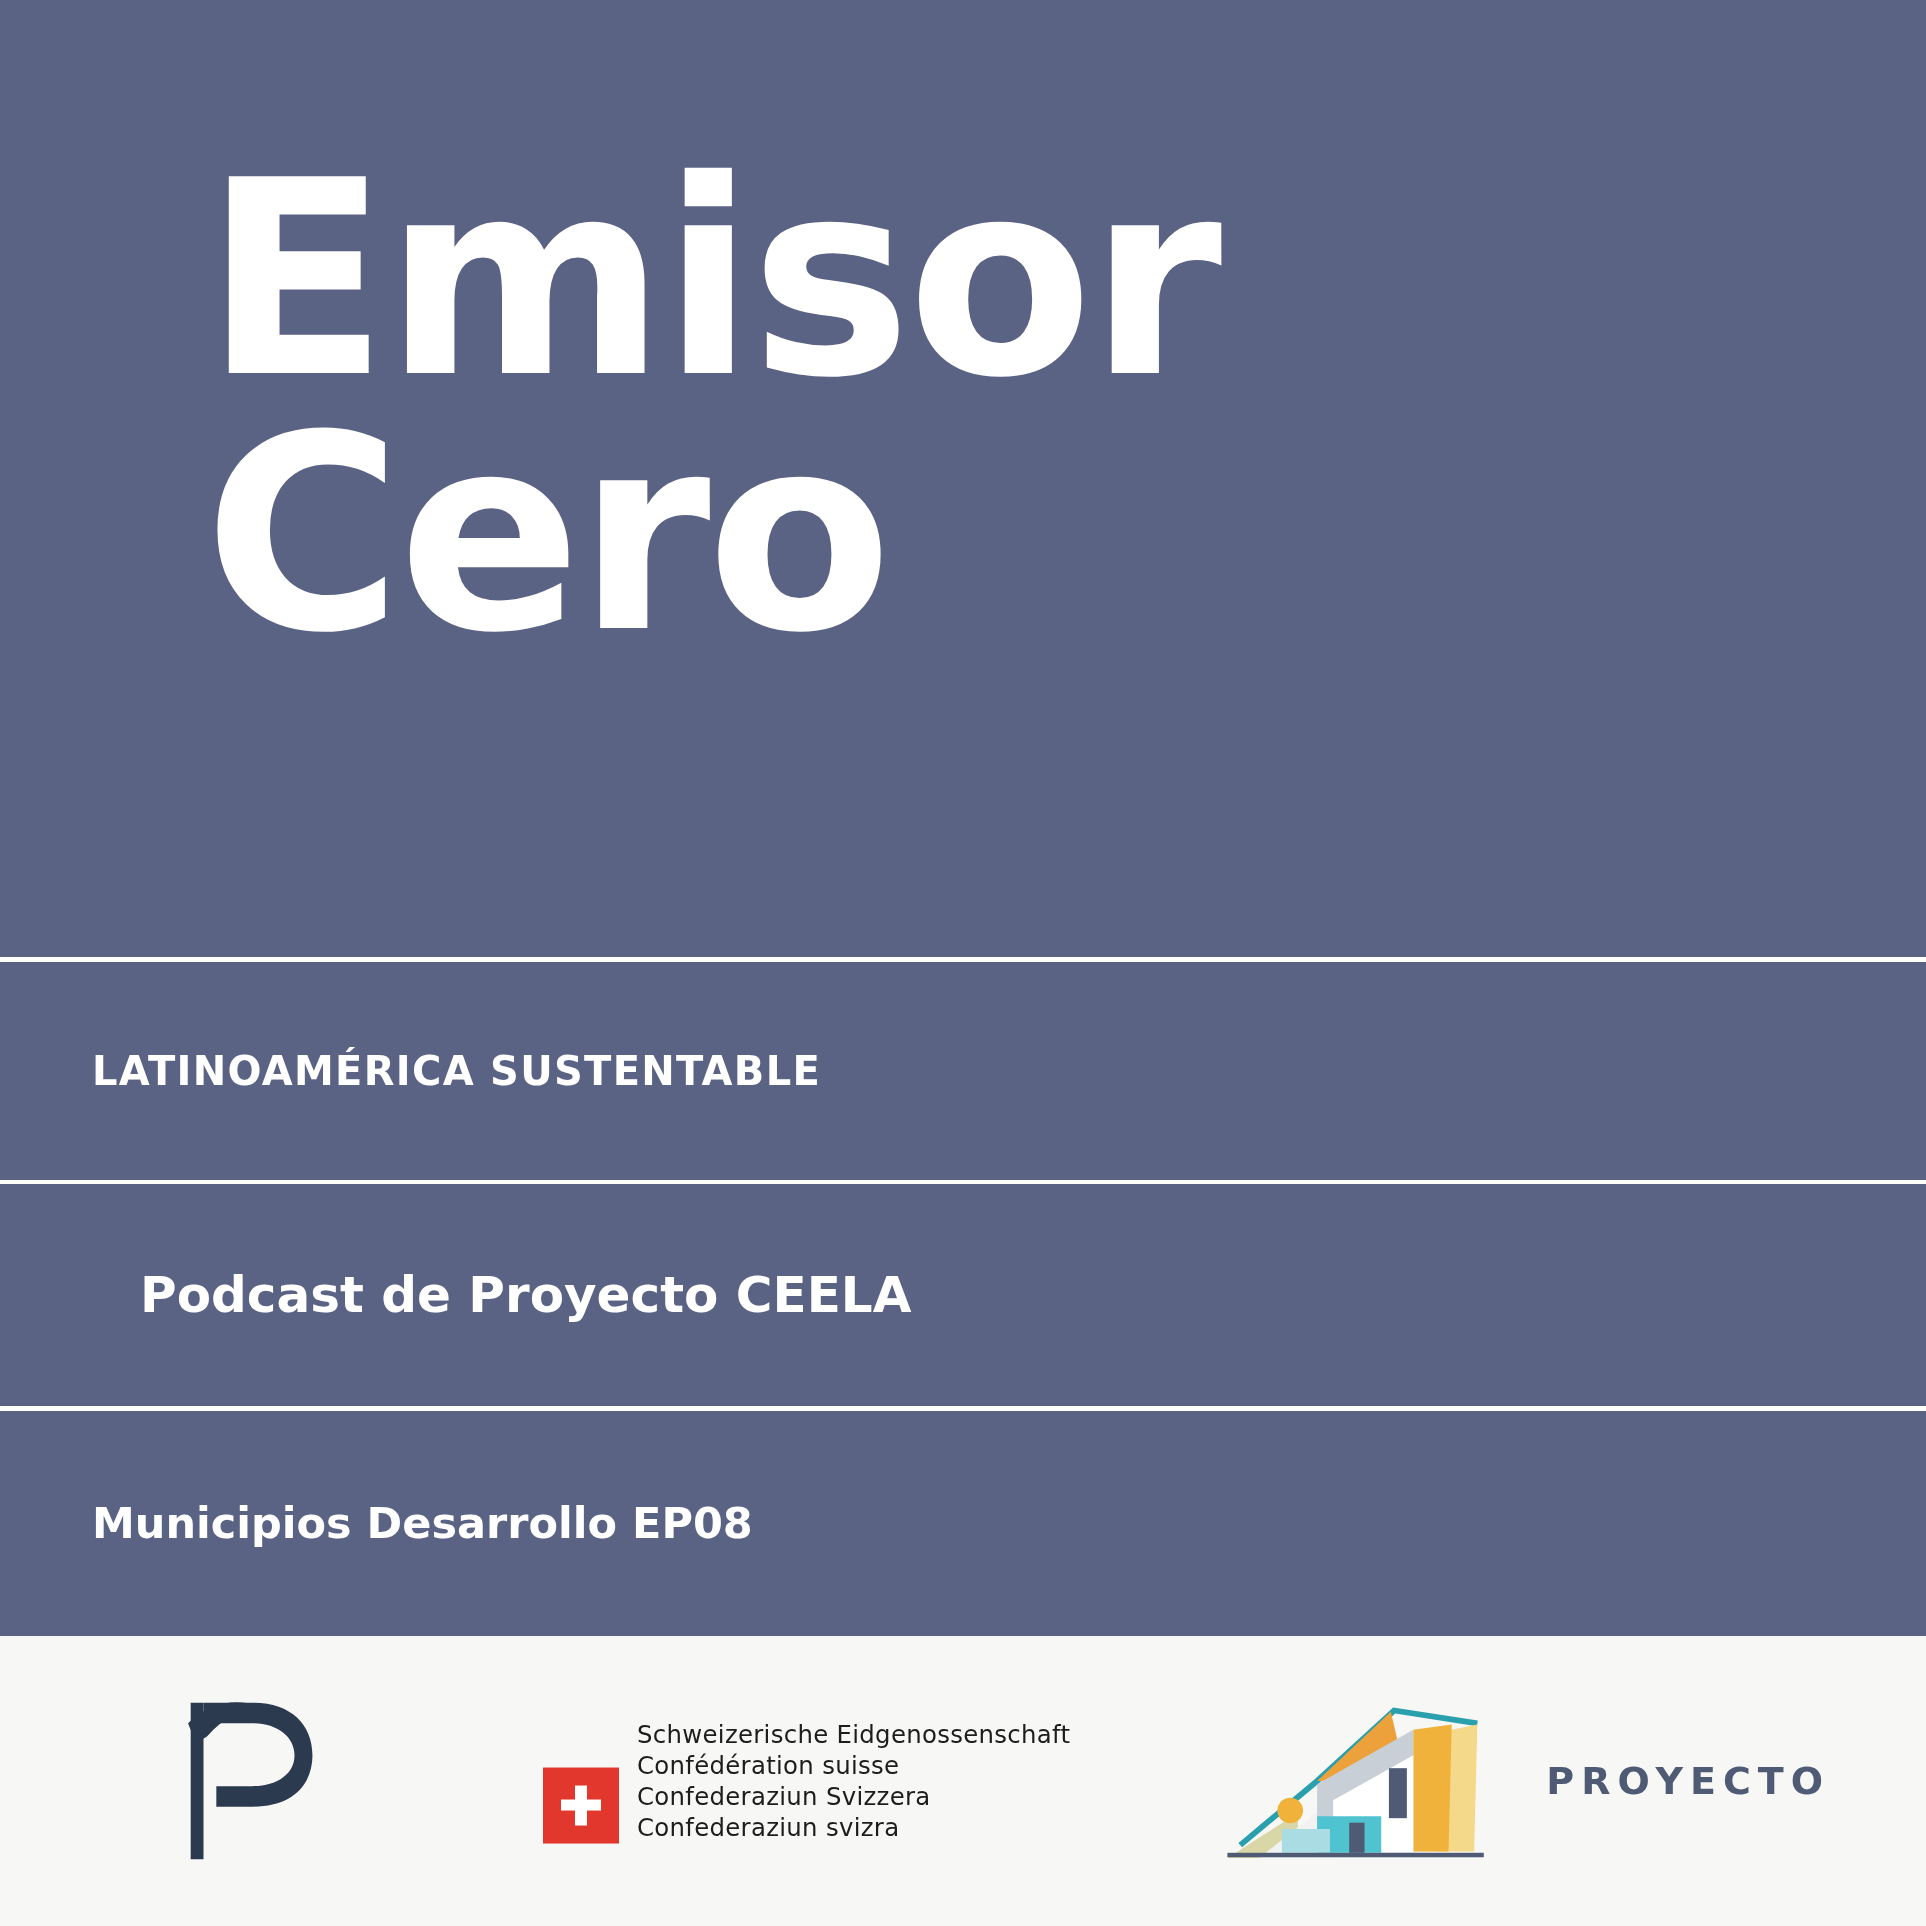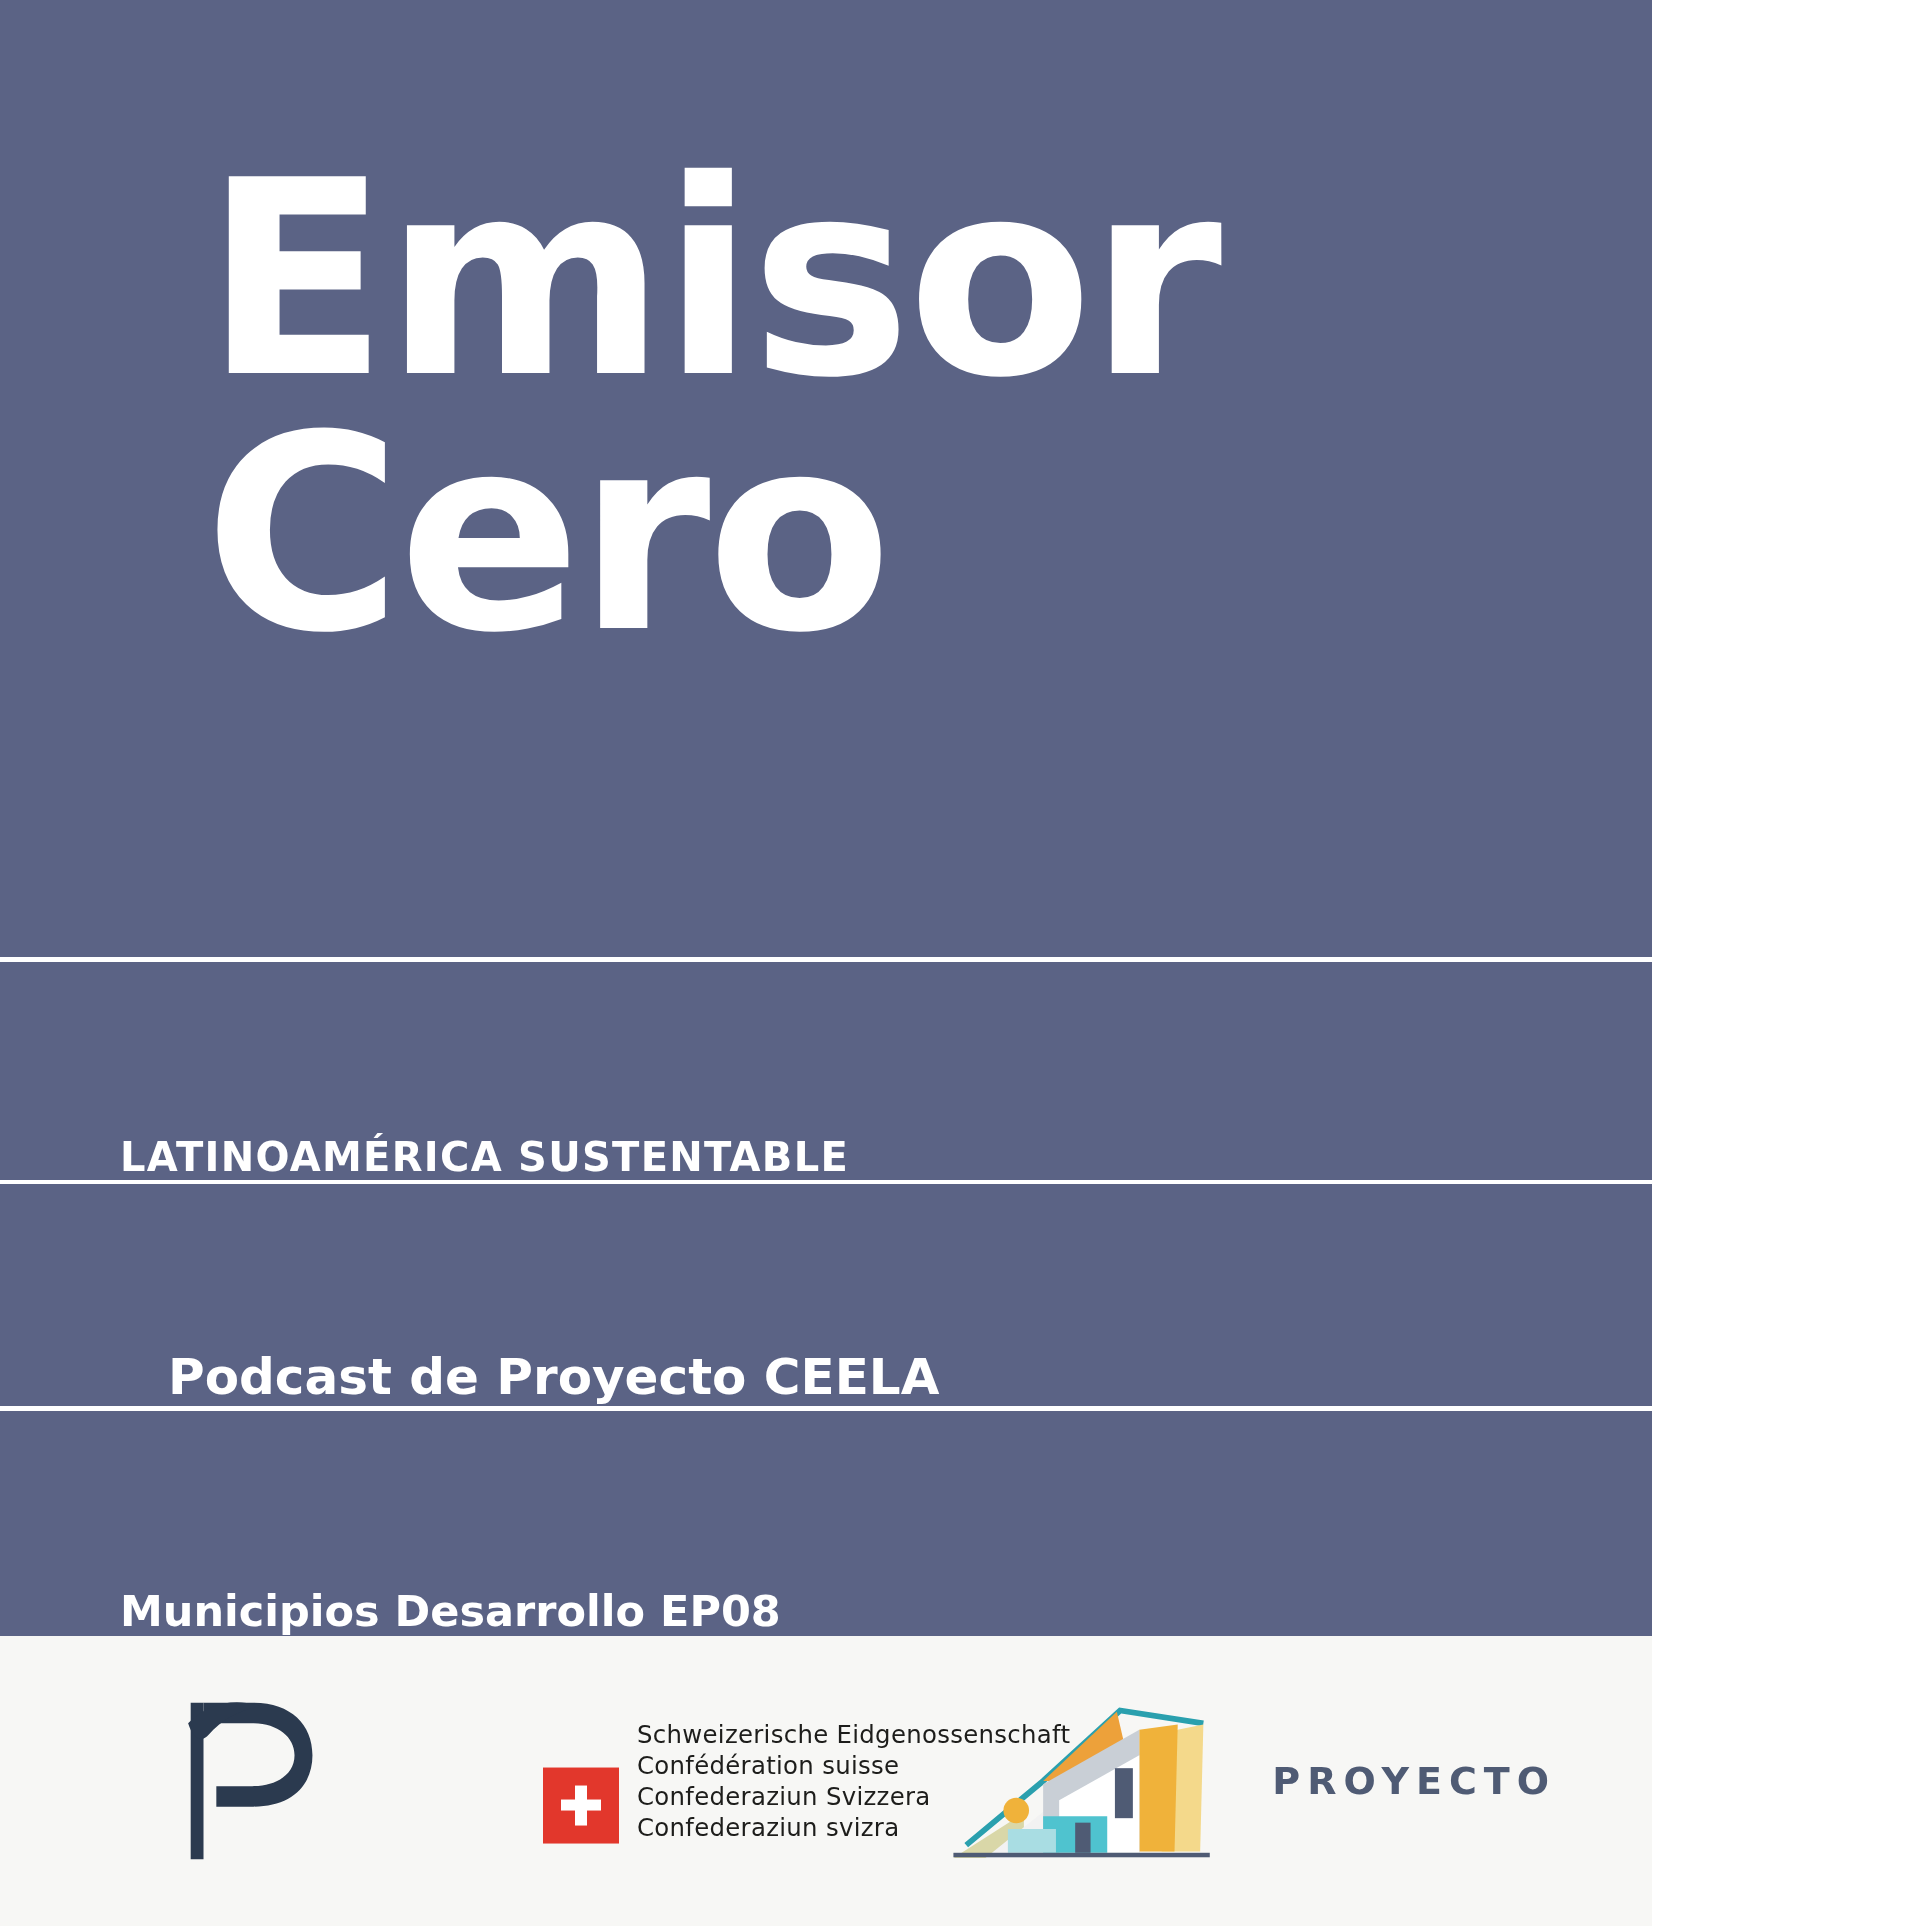--- a/index.html
+++ b/index.html
@@ -8,21 +8,21 @@
   }
   body {
     width: 1926px;
     height: 1926px;
     font-family: "Liberation Sans", sans-serif;
     background: #ffffff;
     overflow: hidden;
   }
   .cover {
     position: relative;
-    width: 1652px;
+    width: 1926px;
     height: 1926px;
     background: #5b6385;
     display: flex;
     flex-direction: column;
   }
 
   
   .title-block {
     flex: 0 0 957px;
     position: relative;
@@ -45,22 +45,22 @@
   .rule {
     width: 100%;
     height: 4.5px;
     background: #ffffff;
   }
 
   
   .info-row {
     position: relative;
     display: flex;
-    align-items: flex-end;
-    padding-left: 120px;
+    align-items: center;
+    padding-left: 92px;
     box-sizing: border-box;
   }
   .row-1 { flex: 0 0 218px; }
   .row-2 { flex: 0 0 222px; }
   .row-3 { flex: 0 0 225px; }
 
   .row-text {
     color: #ffffff;
     font-family: "DejaVu Sans", sans-serif;
     font-weight: bold;

